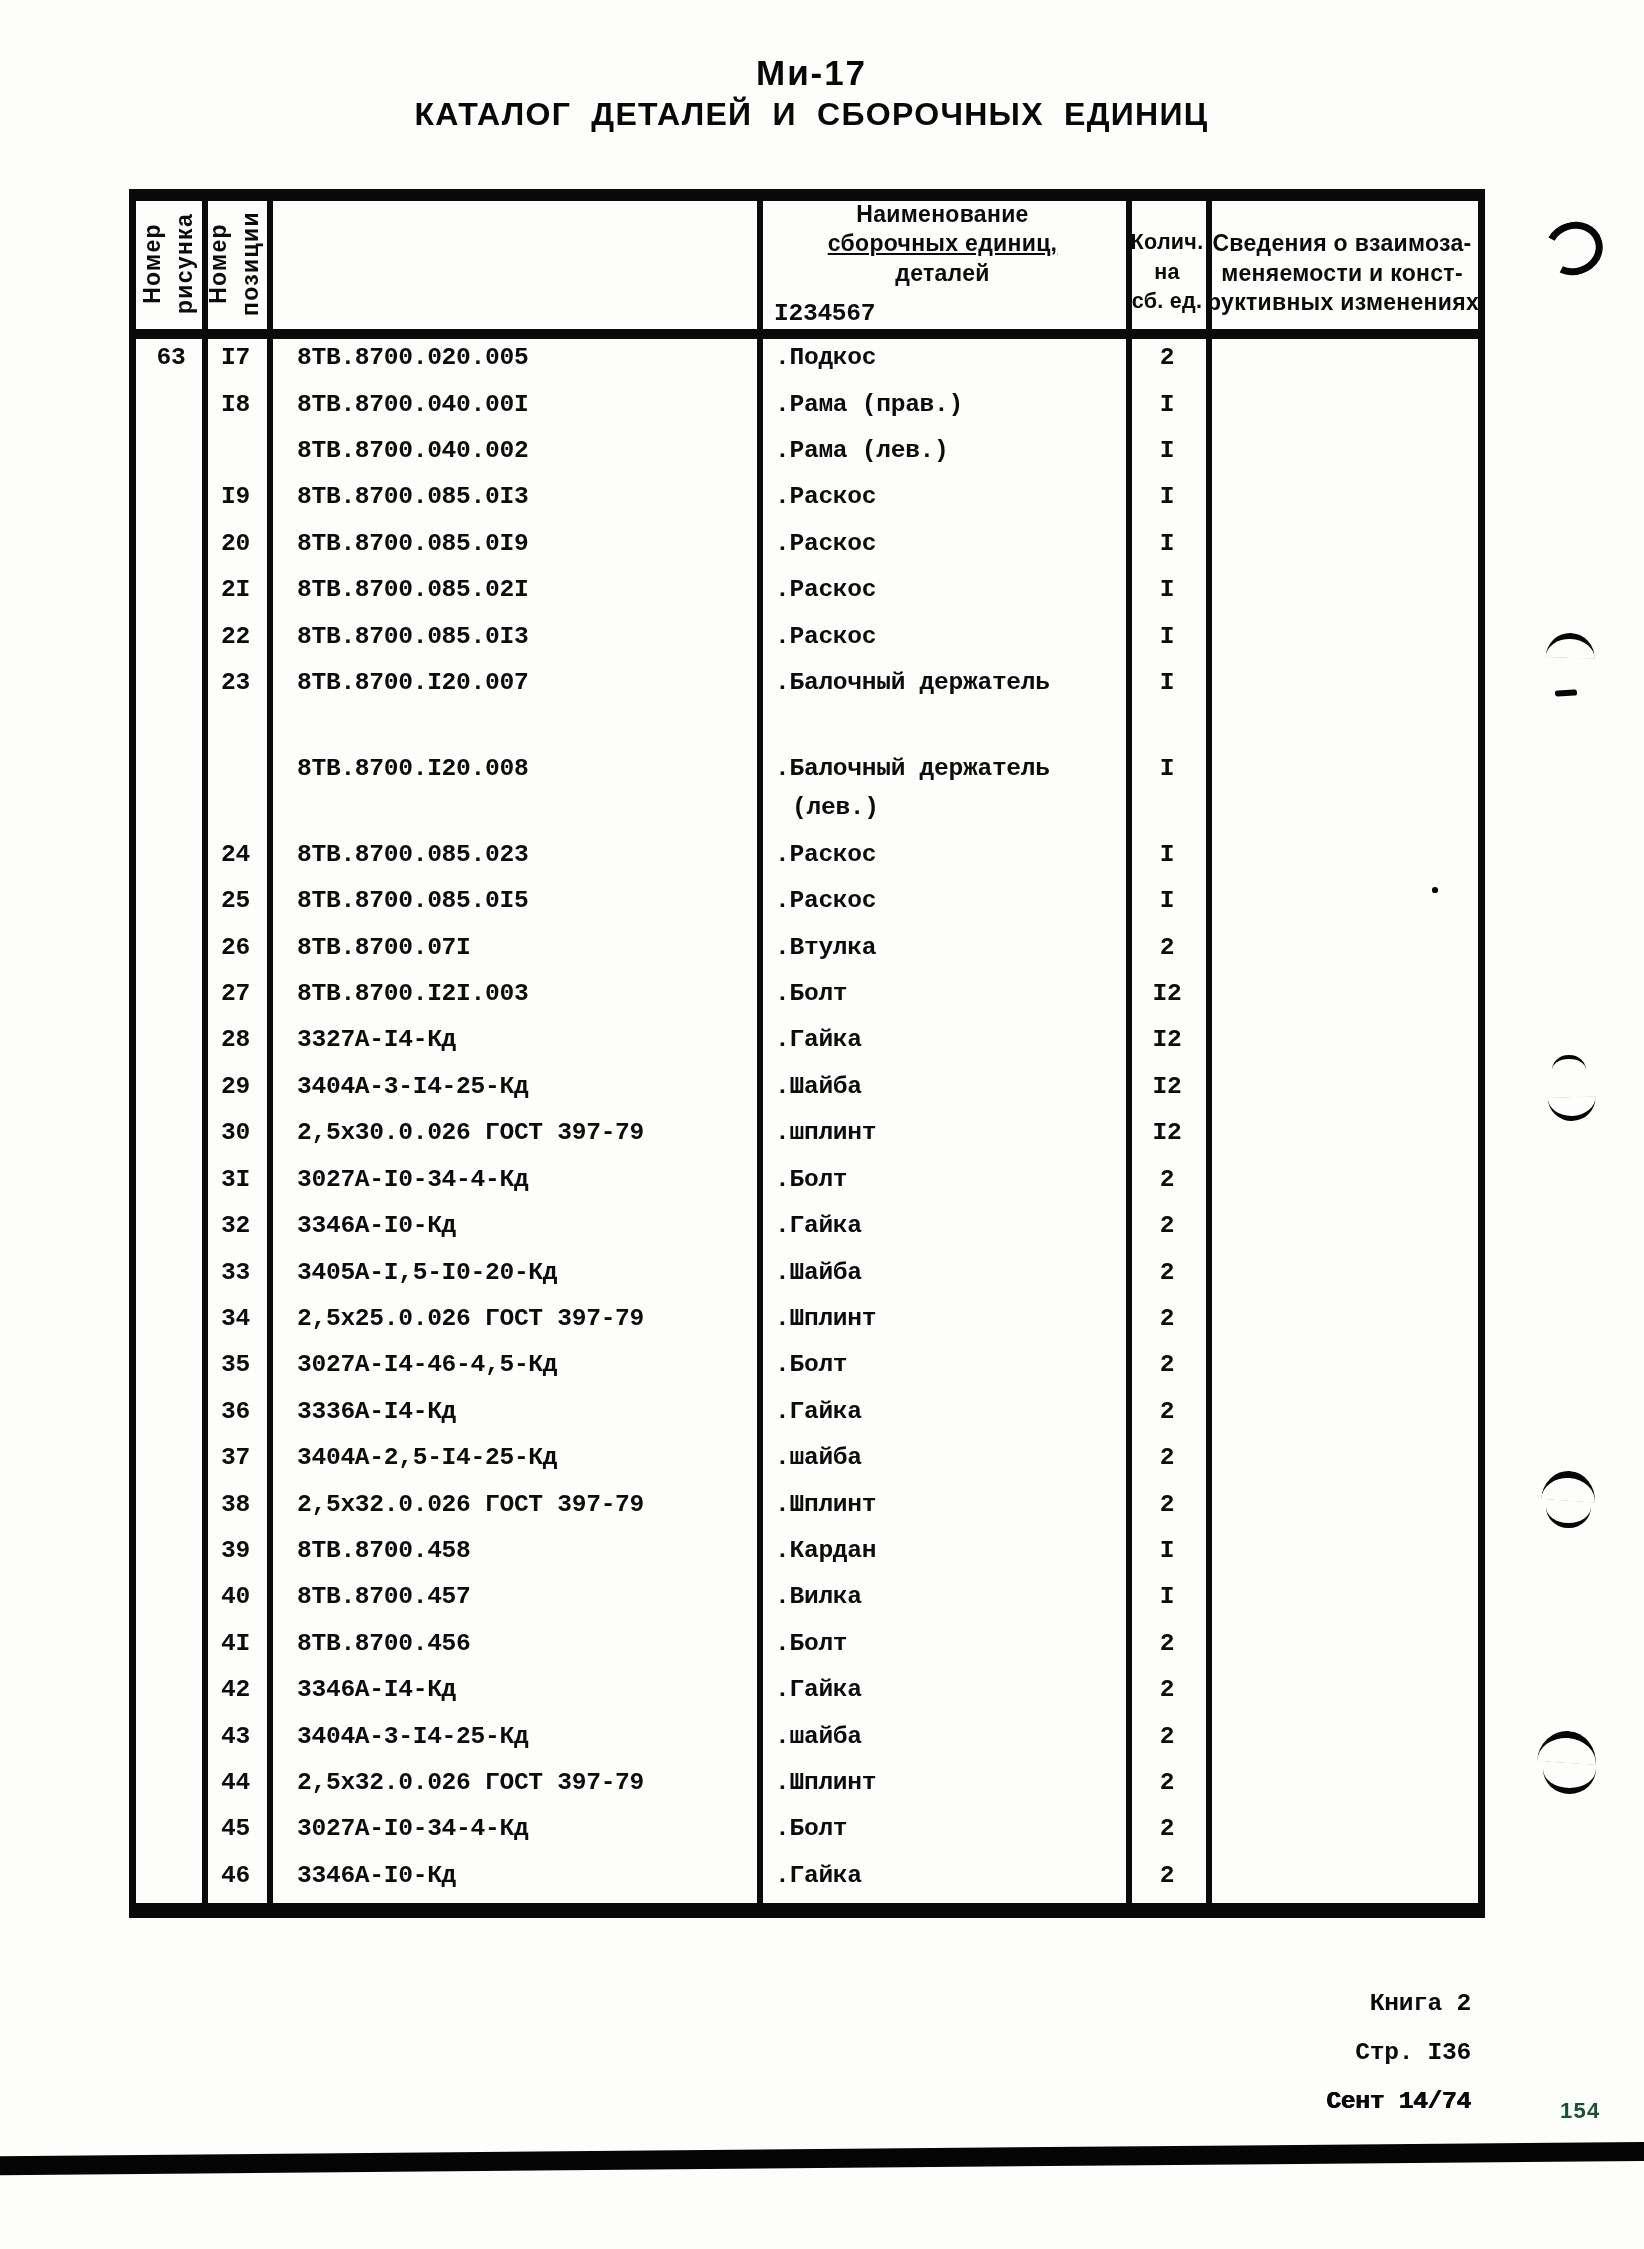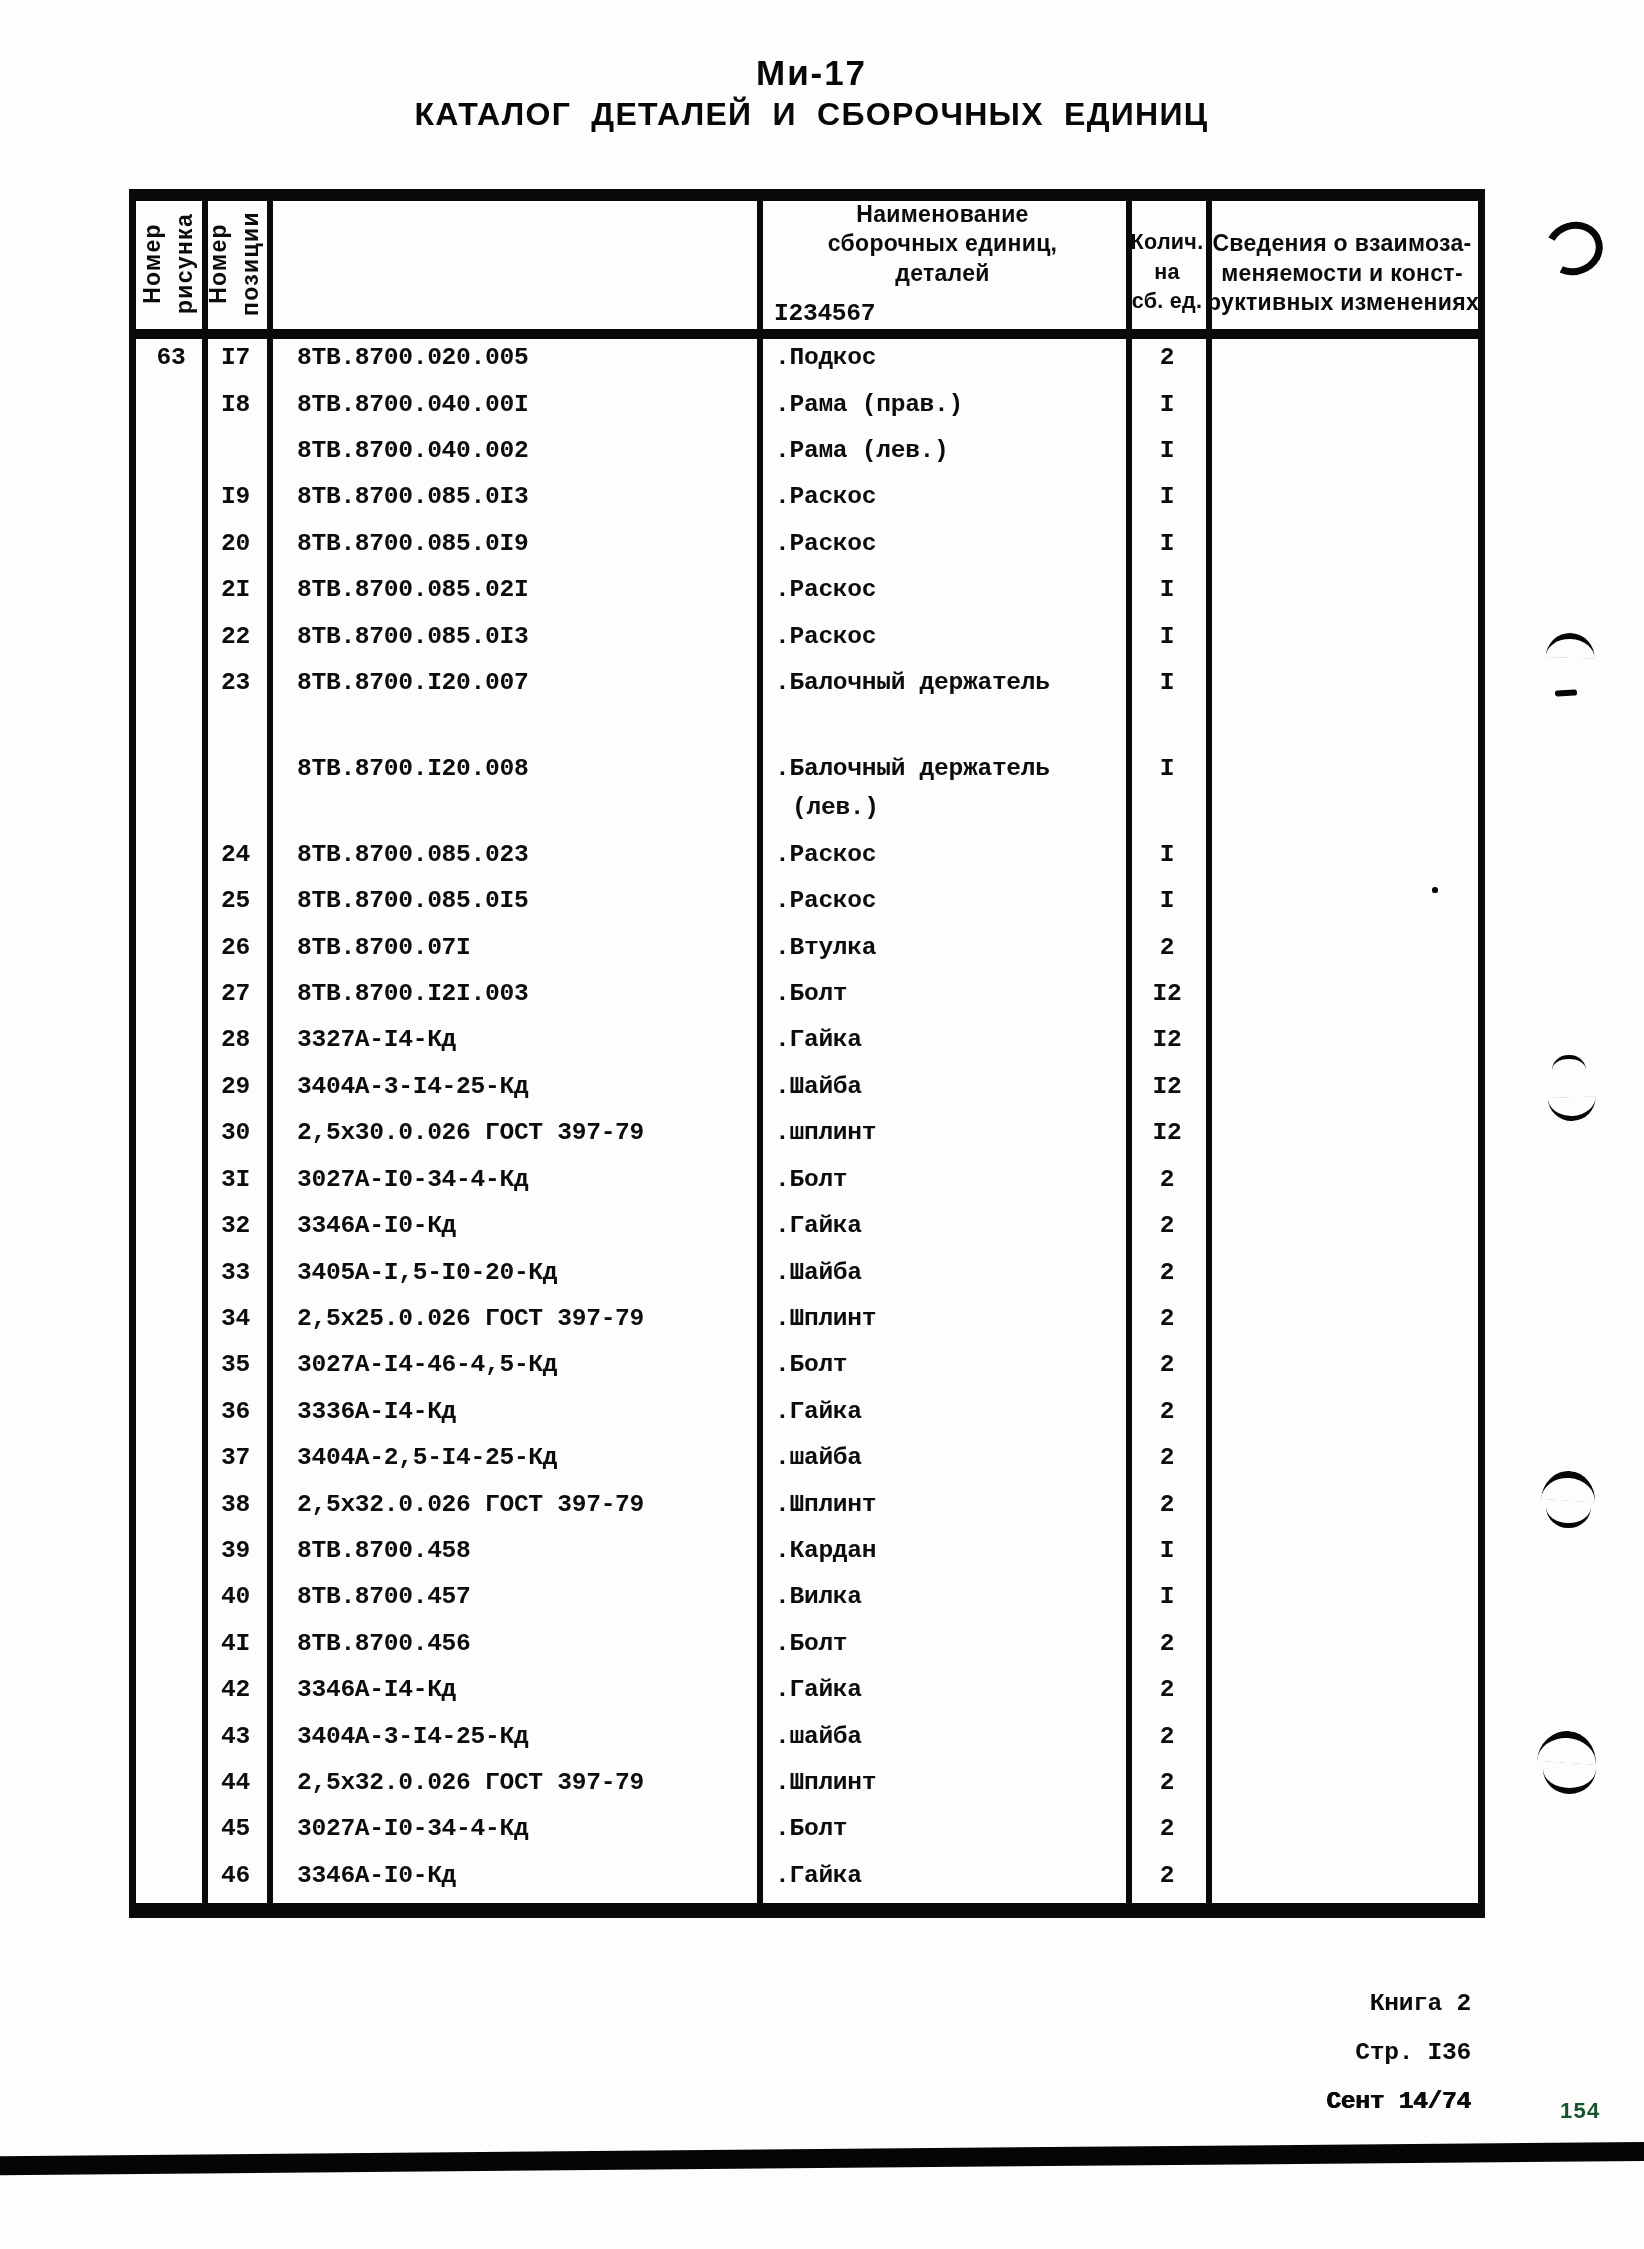--- a/index.html
+++ b/index.html
@@ -106,21 +106,21 @@
     <div>Номер</div>
     <div>рисунка</div>
   </div>
   <div class="vhead" style="left:154px;top:229px;">
     <div>Номер</div>
     <div>позиции</div>
   </div>
 
 
   <div class="h-sans" style="left:758px;width:369px;top:201px;">Наименование</div>
-  <div class="h-sans" style="left:758px;width:369px;top:230px;">сборочных единиц,</div>
+  <div class="h-sans" style="left:758px;width:369px;top:230px;text-decoration:underline;">сборочных единиц,</div>
   <div class="h-sans" style="left:758px;width:369px;top:260px;">деталей</div>
   <div class="abs mono" style="left:301px;top:292px;height:44px;line-height:44px;left:774px;">I234567</div>
 
   <div class="h-sans" style="left:1127px;width:80px;top:230px;font-size:21.5px;">Колич.</div>
   <div class="h-sans" style="left:1127px;width:80px;top:260px;font-size:21.5px;">на</div>
   <div class="h-sans" style="left:1127px;width:80px;top:289px;font-size:21.5px;">сб. ед.</div>
 
   <div class="h-sans" style="left:1207px;width:270px;top:230px;">Сведения о взаимоза-</div>
   <div class="h-sans" style="left:1207px;width:270px;top:260px;">меняемости и конст-</div>
   <div class="h-sans" style="left:1207px;width:270px;top:289px;">руктивных изменениях</div>

